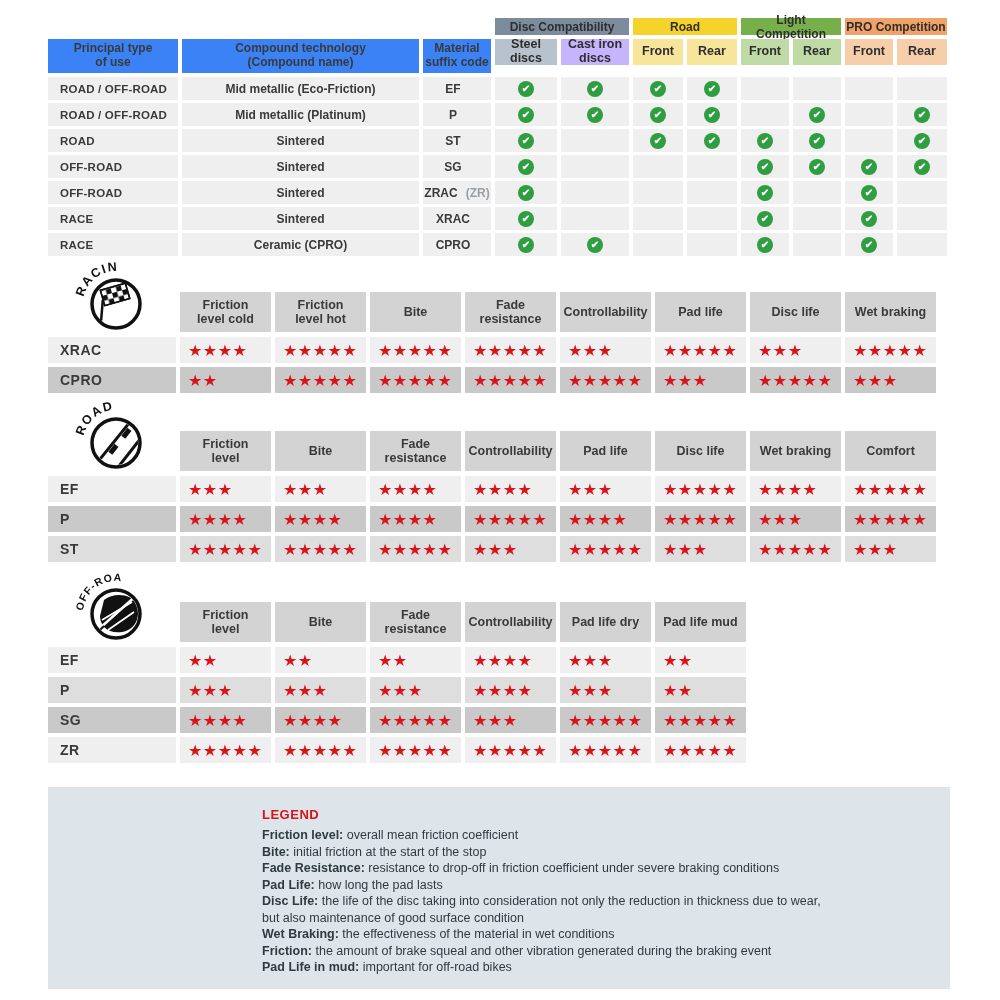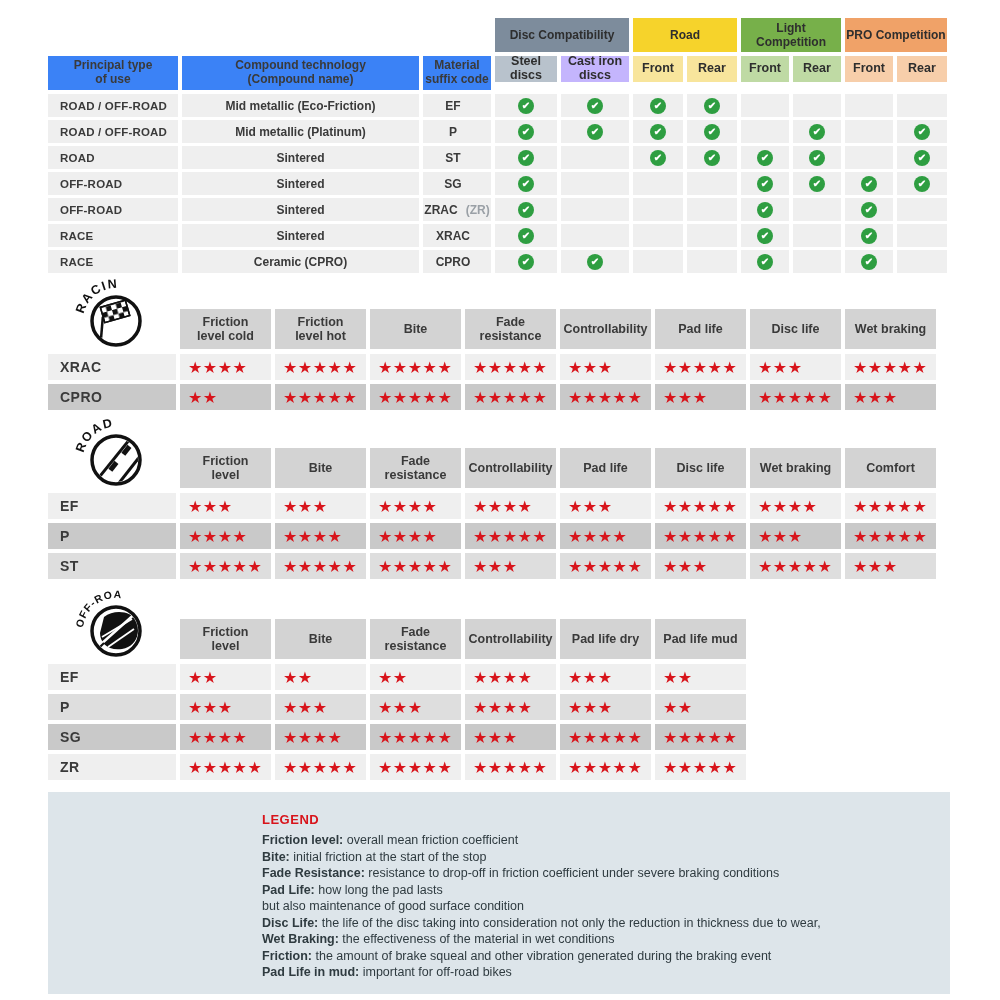--- a/index.html
+++ b/index.html
@@ -6,21 +6,21 @@
   body{width:1000px;height:1000px;font-family:"Liberation Sans",sans-serif;color:#3a3a3a;}
   .page{position:relative;padding:18px 0 0 48px;box-sizing:border-box;width:1000px;}
 
   
   .cell{display:flex;align-items:center;justify-content:center;text-align:center;box-sizing:border-box;}
 
   
   .crow{display:flex;gap:4px;margin-bottom:4px;}
   .crow.data{margin-bottom:3px;}
   .gspacer{width:443px;}
-  .gcell{height:34px;font-size:12px;font-weight:700;color:#2e2e2e;}
+  .gcell{height:17px;font-size:12px;font-weight:700;color:#2e2e2e;}
   .gw0{width:134px}.gw1{width:104px}.gw2{width:100px}.gw3{width:102px}
   .hcell{height:34px;background:#3b82f6;font-size:12px;font-weight:700;line-height:1.15;white-space:pre-line;}
   .w-use{width:130px}.w-tech{width:237px}.w-code{width:68px}
   .cw0{width:62px}.cw1{width:68px}.cw2{width:50px}.cw3{width:50px}.cw4{width:48px}.cw5{width:48px}.cw6{width:48px}.cw7{width:50px}
   .subcell{height:26px;font-size:12.5px;font-weight:700;line-height:1.1;white-space:pre-line;color:#2e2e2e;}
   .dcell{height:23px;background:#efefef;font-size:12px;font-weight:700;}
   .dcell.use{justify-content:flex-start;padding-left:12px;font-size:11.5px;letter-spacing:.2px;}
   .code-suffix{color:#9aa0a6;font-weight:600;margin-left:8px;}
   .check{width:16px;height:16px;border-radius:50%;background:#2e9e41;color:#fff;font-size:10px;line-height:16px;text-align:center;display:block;}
 
@@ -34,21 +34,21 @@
   .rt-spacer{width:128px;}
   .rt-hcell{width:91px;height:40px;background:#d3d3d3;font-weight:700;font-size:12.5px;line-height:1.15;display:flex;align-items:center;justify-content:center;text-align:center;box-sizing:border-box;}
   .rrow{display:flex;gap:4px;margin-bottom:4px;}
   .rt-label{width:116px;padding-left:12px;height:26px;display:flex;align-items:center;font-weight:700;font-size:14px;letter-spacing:.5px;box-sizing:content-box;}
   .rt-scell{width:83px;padding-left:8px;height:26px;display:flex;align-items:center;font-size:16px;letter-spacing:.5px;color:#d8141b;box-sizing:content-box;}
   .rrow.shade-light>div{background:#efefef;}
   .rrow.shade-medium>div{background:#dedede;}
   .rrow.shade-dark>div{background:#c9c9c9;}
 
   
-  .legend{margin-top:12px;width:902px;height:202px;background:#dde5ea;box-sizing:border-box;padding:20px 30px 0 214px;overflow:hidden;}
+  .legend{margin-top:24px;width:902px;height:202px;background:#dde5ea;box-sizing:border-box;padding:20px 30px 0 214px;overflow:hidden;}
   .legend-title{color:#d8141b;font-weight:700;font-size:13px;letter-spacing:.5px;margin-bottom:5px;}
   .legend-item{font-size:12.5px;line-height:16.5px;color:#2f3b40;}
   .legend-item .term{font-weight:700;}
 </style>
 </head>
 <body>
 
 <div class="page">
 
   <section>
@@ -456,21 +456,21 @@
       </div>
   </section>
 
   <section class="legend">
     <div class="legend-title">LEGEND</div>
     <div id="legend-items">
         <div class="legend-item"><span class="term">Friction level: </span><span>overall mean friction coefficient</span></div>
         <div class="legend-item"><span class="term">Bite: </span><span>initial friction at the start of the stop</span></div>
         <div class="legend-item"><span class="term">Fade Resistance: </span><span>resistance to drop-off in friction coefficient under severe braking conditions</span></div>
         <div class="legend-item"><span class="term">Pad Life: </span><span>how long the pad lasts</span></div>
+        <div class="legend-item"><span class="term">Disc Life: </span><span>the life of the disc taking into consideration not only the reduction in thickness due to wear,</span></div>
         <div class="legend-item"><span class="term"></span><span>but also maintenance of good surface condition</span></div>
-        <div class="legend-item"><span class="term">Disc Life: </span><span>the life of the disc taking into consideration not only the reduction in thickness due to wear,</span></div>
         <div class="legend-item"><span class="term">Wet Braking: </span><span>the effectiveness of the material in wet conditions</span></div>
         <div class="legend-item"><span class="term">Friction: </span><span>the amount of brake squeal and other vibration generated during the braking event</span></div>
         <div class="legend-item"><span class="term">Pad Life in mud: </span><span>important for off-road bikes</span></div>
       </div>
   </section>
 
 </div>
 
 </body></html>

